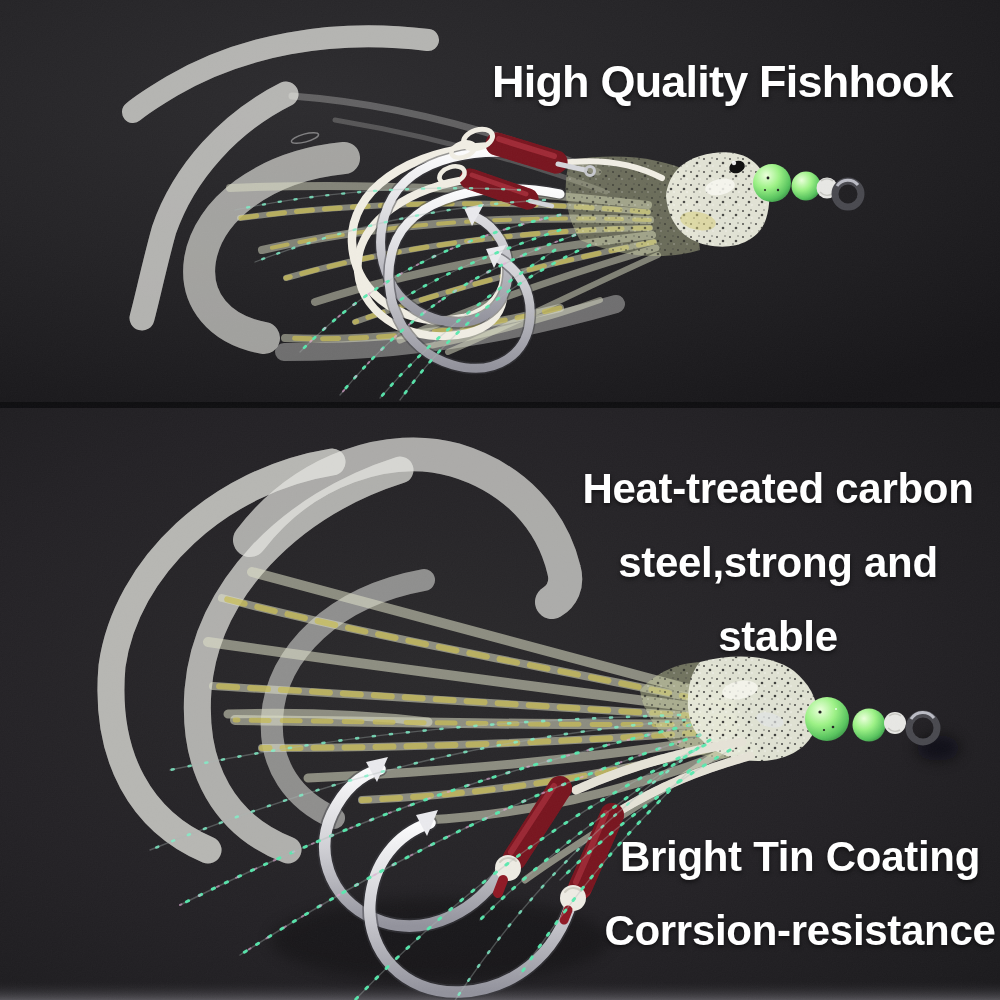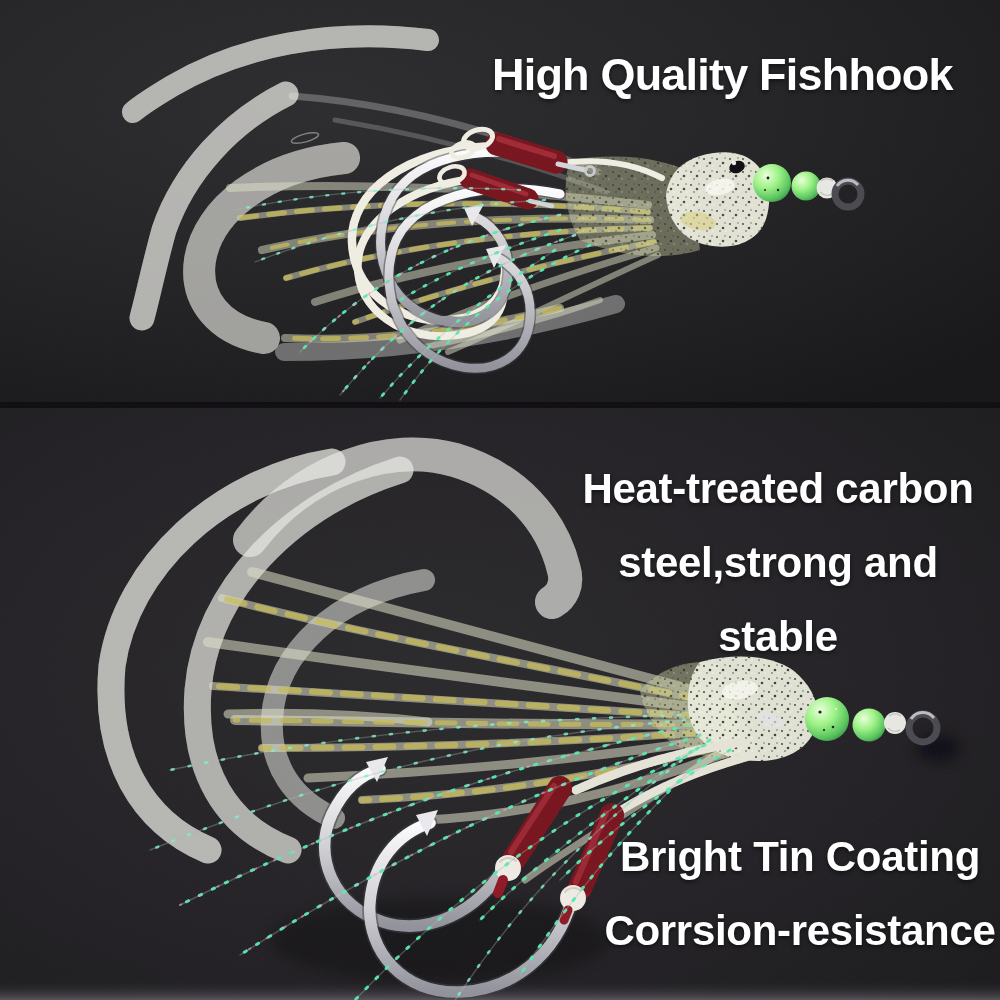--- a/index.html
+++ b/index.html
@@ -1,21 +1,21 @@
 <!DOCTYPE html>
 <html><head>
 <meta charset="utf-8">
 <style>
   html,body{margin:0;padding:0;background:#000;}
   .stage{position:relative;width:1000px;height:1000px;overflow:hidden;
          background:#17161a;font-family:"Liberation Sans",sans-serif;}
   .stage svg{position:absolute;left:0;top:0;}
   .caption{position:absolute;color:#fff;font-weight:600;
            text-shadow:0 2px 4px rgba(0,0,0,.55);}
-  .caption.title{left:492px;top:49px;font-size:45px;letter-spacing:-0.8px;white-space:nowrap;}
+  .caption.title{left:492px;top:56px;font-size:45px;letter-spacing:-0.8px;white-space:nowrap;}
   .caption.feat1{left:553px;top:452px;width:450px;text-align:center;
                  font-size:42px;line-height:74px;letter-spacing:-0.3px;}
   .caption.feat2{left:598px;top:820px;width:404px;text-align:center;
                  font-size:42px;line-height:74px;letter-spacing:-0.3px;}
 </style>
 </head>
 <body>
 
 <div class="stage">
 

